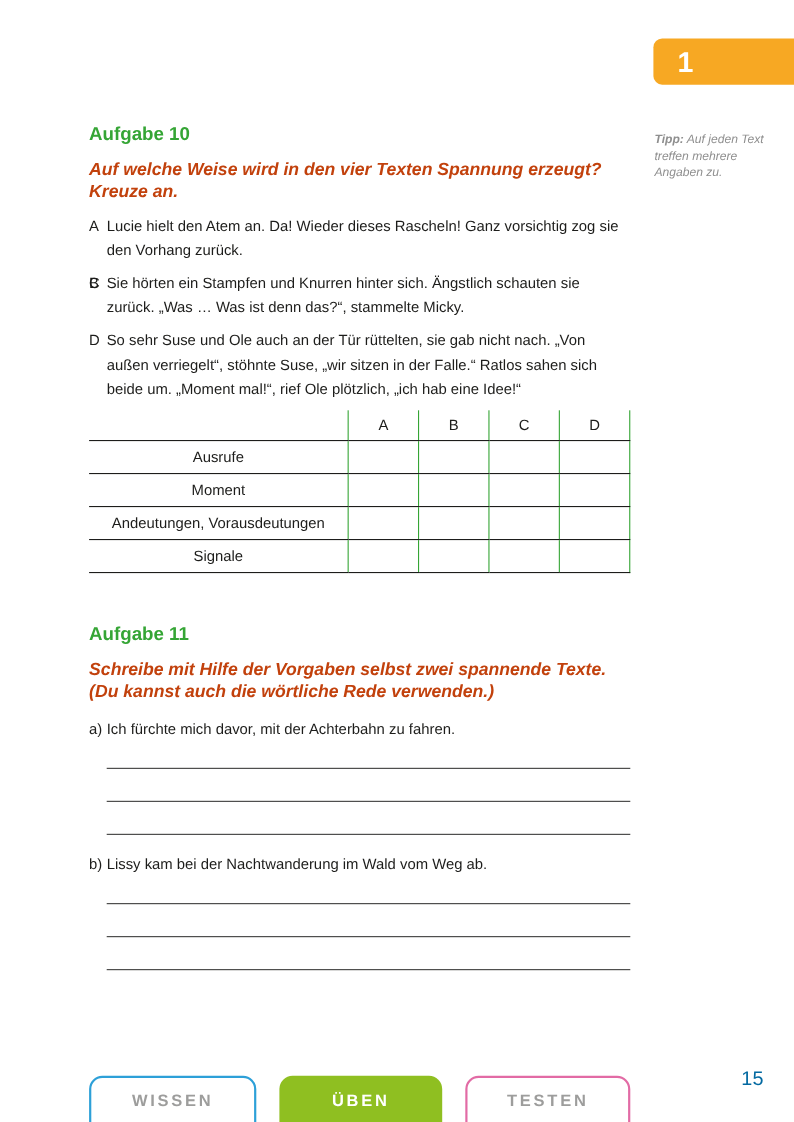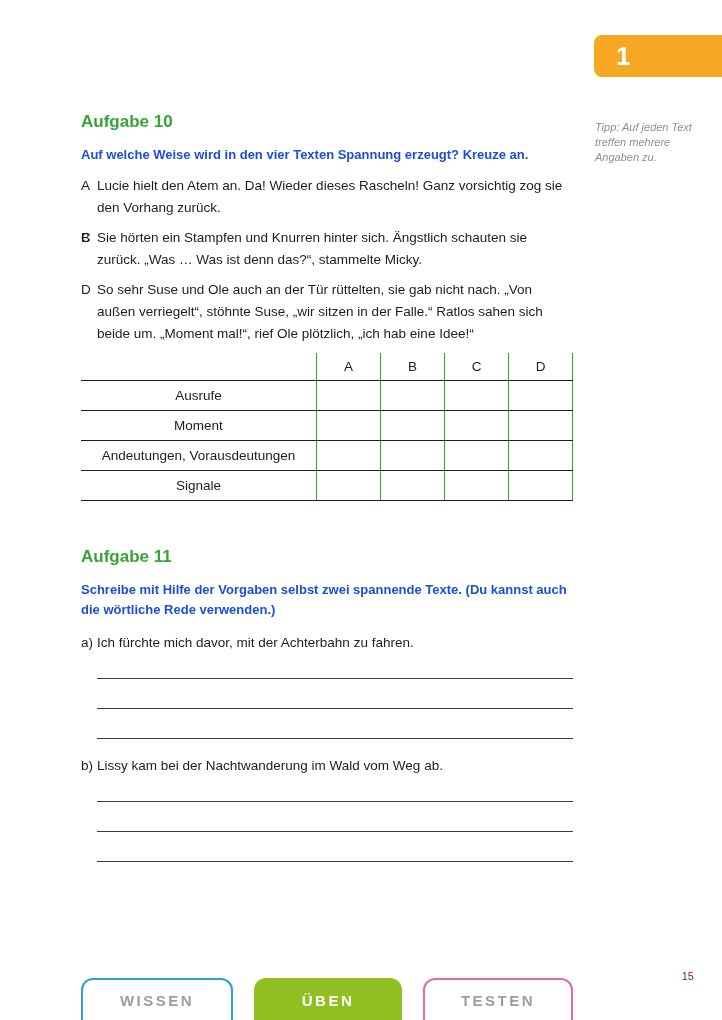--- a/index.html
+++ b/index.html
@@ -37,45 +37,46 @@
   .tip {
     position: absolute;
     left: 595px;
     top: 120px;
     width: 110px;
     font-size: 11px;
     font-style: italic;
     color: #8f8f8f;
     line-height: 15px;
   }
-  .tip-label { font-weight: normal; }
+  .tip-label { font-weight: bold; }
 
   
   .content {
     position: absolute;
     left: 81px;
     top: 0;
     width: 492px;
   }
 
   .task-title {
     margin-top: 112px;
     color: #35a535;
     font-size: 17px;
     font-weight: bold;
     line-height: 20px;
   }
   .task-title.second { margin-top: 46px; }
 
   .instruction {
     margin-top: 13px;
-    color: #1d4ed8;
-    font-size: 13px;
+    color: #c2410c;
+    font-size: 16px;
     font-weight: bold;
     line-height: 20px;
+    font-style: italic;
   }
 
   .items { margin-top: 10px; }
   .item {
     position: relative;
     padding-left: 16px;
     font-size: 13.5px;
     line-height: 22px;
     color: #1d1d1b;
     margin-bottom: 8px;
@@ -125,22 +126,22 @@
   .write-line {
     height: 30px;
     border-bottom: 1px solid #3c3c3b;
   }
 
   
   .page-number {
     position: absolute;
     right: 28px;
     top: 970px;
-    font-size: 11px;
-    color: #7f1d1d;
+    font-size: 18px;
+    color: #0369a1;
   }
 
   
   .footer-tabs {
     position: absolute;
     left: 81px;
     top: 978px;
     width: 492px;
     display: flex;
     justify-content: space-between;

